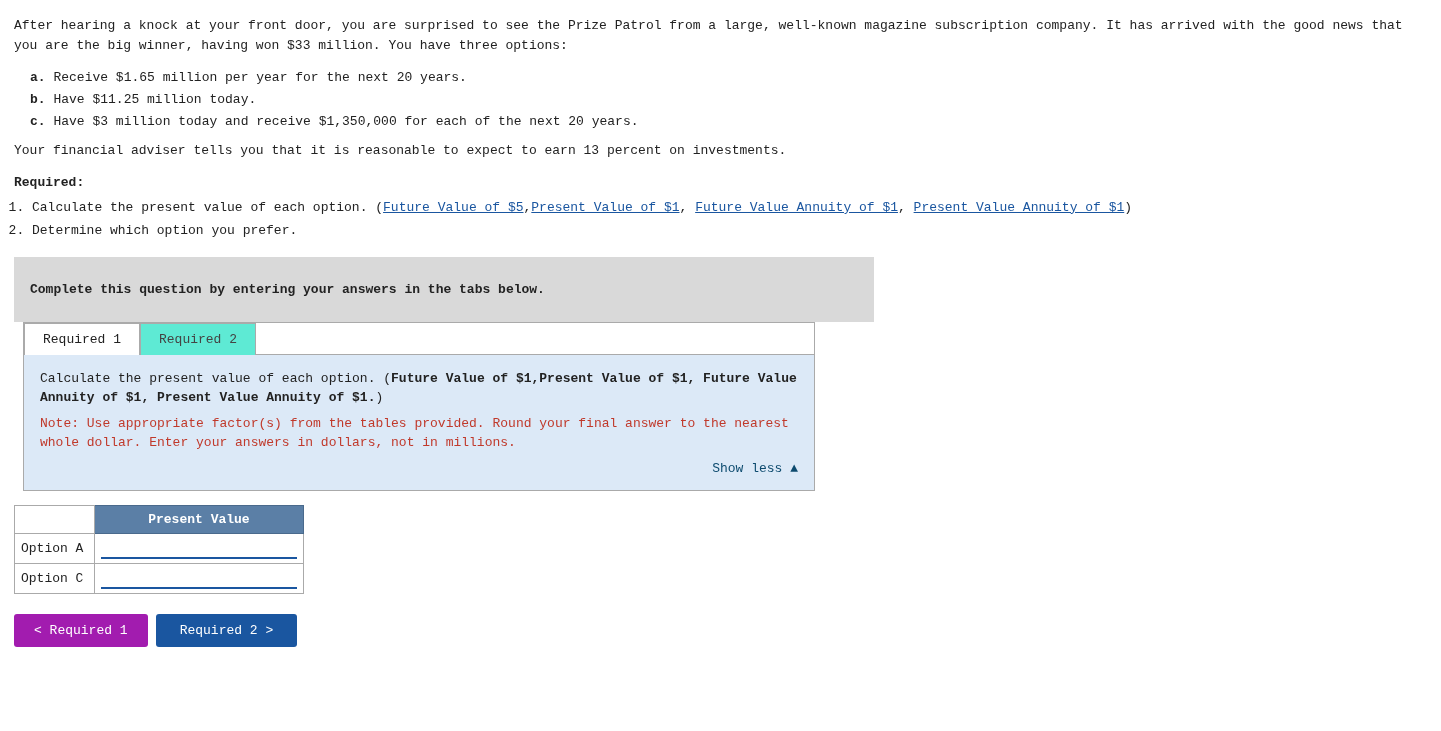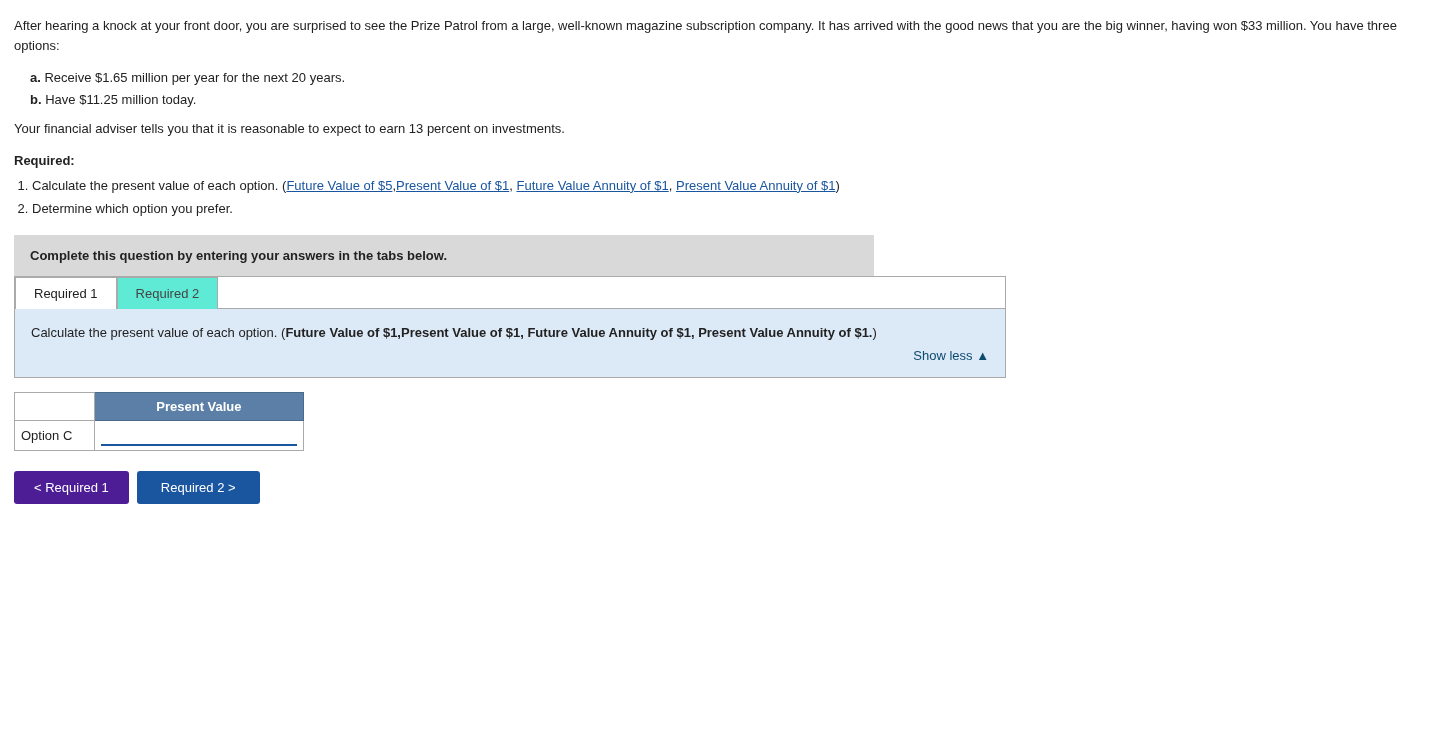--- a/index.html
+++ b/index.html
@@ -1,15 +1,15 @@
 <!DOCTYPE html>
 <html><head>
   <meta charset="utf-8">
   <style>
-    * { box-sizing: border-box; margin: 0; padding: 0; }
+    * { box-sizing: border-box; margin: 0; padding: 0; font-family: Liberation Mono, monospace; }
     body {
       font-family: Arial, sans-serif;
       font-size: 13px;
       color: #222;
       background: #fff;
       padding: 16px 14px;
       max-width: 1441px;
     }
     .intro-text {
       margin-bottom: 12px;
@@ -34,29 +34,30 @@
       margin-left: 18px;
       margin-bottom: 16px;
     }
     .numbered-list li {
       margin-bottom: 4px;
       line-height: 1.5;
     }
     a { color: #1a56a0; }
     .complete-box {
       background: #d9d9d9;
-      padding: 13px 16px;
+      padding: 25px 16px;
       margin-bottom: 0;
       width: 860px;
       font-weight: bold;
       font-size: 13px;
     }
     .tabs-container {
-      width: 992px;
+      width: 792px;
       border: 1px solid #aaa;
+      margin-left: 9px;
     }
     .tabs-header {
       display: flex;
       border-bottom: 1px solid #aaa;
     }
     .tab {
       padding: 8px 18px;
       cursor: pointer;
       font-size: 13px;
       background: #fff;
@@ -140,21 +141,21 @@
       font-size: 13px;
       padding: 2px 4px;
       border-bottom: 2px solid #1a56a0;
     }
     .nav-buttons {
       display: flex;
       gap: 8px;
       margin-top: 20px;
     }
     .btn-prev {
-      background: #4c1d95;
+      background: #a21caf;
       color: #fff;
       border: none;
       padding: 9px 20px;
       font-size: 13px;
       cursor: pointer;
       border-radius: 3px;
     }
     .btn-next {
       background: #1a56a0;
       color: #fff;
@@ -166,20 +167,21 @@
     }
   </style>
 </head>
 <body>
 
 <p class="intro-text">After hearing a knock at your front door, you are surprised to see the Prize Patrol from a large, well-known magazine subscription company. It has arrived with the good news that you are the big winner, having won $33 million. You have three options:</p>
 
 <ul class="options-list">
   <li><strong>a.</strong> <span>Receive $1.65 million per year for the next 20 years.</span></li>
   <li><strong>b.</strong> <span>Have $11.25 million today.</span></li>
+  <li><strong>c.</strong> <span>Have $3 million today and receive $1,350,000 for each of the next 20 years.</span></li>
 </ul>
 
 <p class="adviser-text">Your financial adviser tells you that it is reasonable to expect to earn 13 percent on investments.</p>
 
 <p class="required-heading">Required:</p>
 
 <ol class="numbered-list">
   <li>
     Calculate the present value of each option. (<a href="#">Future Value of $5</a>,<a href="#">Present Value of $1</a>, <a href="#">Future Value Annuity of $1</a>, <a href="#">Present Value Annuity of $1</a>)
   </li>
@@ -192,36 +194,43 @@
 
 <div class="tabs-container">
   <div class="tabs-header">
     <div class="tab active">Required 1</div>
     <div class="tab inactive">Required 2</div>
   </div>
   <div class="tab-content">
     <div class="tab-content-title">
       Calculate the present value of each option. (<strong>Future Value of $1,Present Value of $1, Future Value Annuity of $1, Present Value Annuity of $1.</strong>)
     </div>
+    <div class="tab-note">Note: Use appropriate factor(s) from the tables provided. Round your final answer to the nearest whole dollar. Enter your answers in dollars, not in millions.</div>
     <div class="show-less">
       <span>Show less ▲</span>
     </div>
   </div>
 </div>
 
 <div class="table-area">
   <table class="pv-table">
     <thead>
       <tr>
         <th colspan="1" style="background:#fff; border:1px solid #aaa; width:80px;"></th>
         <th>Present Value</th>
       </tr>
     </thead>
     <tbody>
       <tr>
+        <td class="label-cell">Option A</td>
+        <td class="input-cell">
+          <input type="text" style="">
+        </td>
+      </tr>
+      <tr>
         <td class="label-cell">Option C</td>
         <td class="input-cell">
           <input type="text" style="">
         </td>
       </tr>
     </tbody>
   </table>
 </div>
 
 <div class="nav-buttons">

